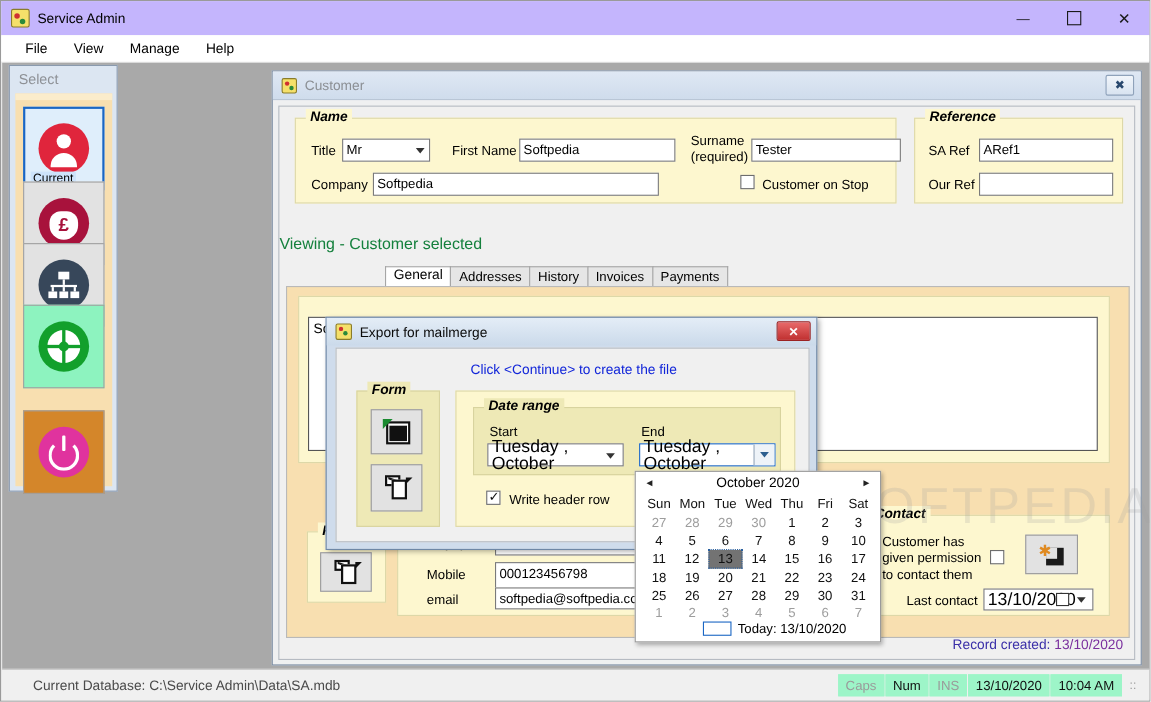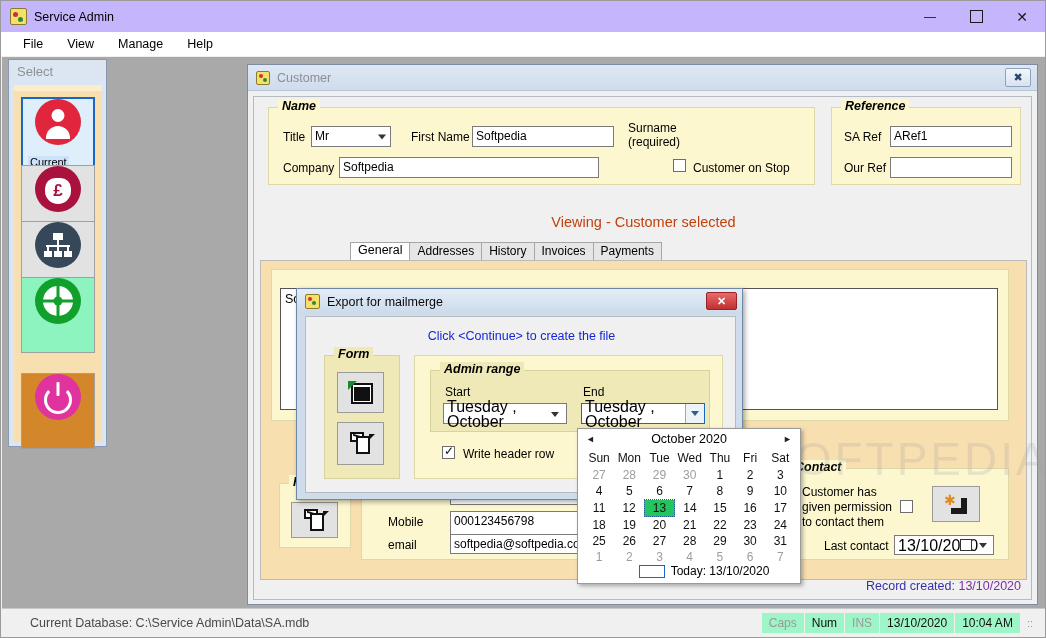--- a/index.html
+++ b/index.html
@@ -81,21 +81,21 @@
     position:absolute; left:5px; top:25px; width:88px; height:357px;
     background:#f8dfb0;
   }
   .select-inner::before {
     content:""; position:absolute; left:0; top:0; width:88px; height:6px;
     background:#fbeccb;
   }
   .navbtn {
     position:absolute; left:7px; width:74px; height:76px;
     border:1px solid #a0a0a0; background:#e2e2e2;
-    display:flex; justify-content:center;
+    display:flex; align-items:center; justify-content:center;
   }
   .navbtn.sel { border:2px solid #1a66c4; background:#dfeefb; }
   .navbtn.green { background:#8df3bf; }
   .navbtn.orange { background:#d4862a; }
   .navcircle {
     width:46px;height:46px;border-radius:50%;
     display:flex;align-items:center;justify-content:center;
     color:#fff; font-size:24px; line-height:1; position:relative;
   }
   .nav-current-label {
@@ -206,21 +206,21 @@
     position:absolute; width:13px; height:13px;
     background:#fff; border:1px solid #6d6d6d;
   }
   .cbx.checked::after{
     content:"\2713"; position:absolute; left:1px; top:-3px;
     font-size:12px; color:#111;
   }
 
   .viewing {
     position:absolute; left:0; top:117px; width:779px;
-    text-align:center; font-size:14.5px; color:#c2410c;
+    font-size:14.5px; color:#15803d;
   }
 
   
   .tabstrip { position:absolute; left:96px; top:145px; height:18px; display:flex; }
   .tab {
     font-size:12px; color:#000; padding:1px 7px 2px 7px;
     border:1px solid #a6a6a6; border-bottom:none; background:#e6e6e6;
     margin-right:-1px;
   }
   .tab.active { background:#ffffff; padding-top:0; font-size:12.5px; }
@@ -293,21 +293,21 @@
   .cal-head{height:20px;position:relative;display:flex;align-items:center;justify-content:center;}
   .cal-head .m{font-size:12.5px;color:#000;}
   .cal-arrow{position:absolute;font-size:9px;color:#222;}
   .cal-arrow.l{left:8px;}
   .cal-arrow.r{right:8px;}
   .cal-grid{position:absolute;left:6px;top:22px;width:212px;}
   .cal-grid table{border-collapse:collapse;width:212px;}
   .cal-grid th{font-weight:normal;font-size:12px;color:#111;padding:0 0 2px 0;width:30px;text-align:center;}
   .cal-grid td{font-size:12px;color:#111;text-align:center;padding:1px 0;width:30px;height:15px;}
   .cal-grid td.out{color:#9d9d9d;}
-  .cal-grid td.sel{background:#22c55e;border:1px dotted #2a5f9e;}
+  .cal-grid td.sel{background:#737373;border:1px dotted #2a5f9e;}
   .cal-today{position:absolute;left:0;bottom:5px;width:252px;display:flex;align-items:center;justify-content:center;gap:6px;}
   .cal-today .swatch{width:26px;height:13px;border:1px solid #1a66c4;background:#fff;}
   .cal-today .txt{font-size:12px;color:#000;}
 
   .dtfield{
     position:absolute;background:#fff;border:1px solid #7a7a7a;
     font-size:16px;padding:2px 3px;line-height:15px;display:flex;align-items:center;
   }
   .dtfield.focused{border:1px solid #1a66c4;}
   .dtbtn{
@@ -427,20 +427,21 @@
           <div class="lbl" style="left:14px;top:22px;">Title</div>
           <div class="cmb" style="left:42px;top:18px;width:80px;height:21px;">
             <span>Mr</span>
             <span class="arrow"></span>
           </div>
           <div class="lbl" style="left:142px;top:22px;">First Name</div>
           <div class="fld" style="left:203px;top:18px;width:142px;height:21px;">Softpedia</div>
 
           <div class="lbl" style="left:359px;top:13px;">Surname</div>
           <div class="lbl" style="left:359px;top:27px;">(required)</div>
+          <div class="fld" style="left:414px;top:18px;width:136px;height:21px;">Tester</div>
 
           <div class="lbl" style="left:14px;top:53px;">Company</div>
           <div class="fld" style="left:70px;top:49px;width:260px;height:21px;">Softpedia</div>
           <div class="cbx" style="left:404px;top:51px;"></div>
           <div class="lbl" style="left:424px;top:53px;">Customer on Stop</div>
         </div>
 
         <div class="gbox" style="left:577px;top:10px;width:190px;height:78px;">
           <div class="legend">Reference</div>
           <div class="lbl" style="left:12px;top:22px;">SA Ref</div>
@@ -542,21 +543,21 @@
               <span class="env"></span>
                 <span class="sheet"></span>
                 <span class="corner"></span>
             </span>
           </div>
         </div>
 
         <div class="gbox" style="left:108px;top:38px;width:309px;height:124px;background:#fdf7cf;border-color:#ddd8a8;">
 
           <div class="gbox" style="left:15px;top:14px;width:280px;height:62px;background:#eee9b6;border-color:#d8d39e;">
-            <div class="legend" style="background:#eee9b6;">Admin range</div>
+            <div class="legend" style="background:#eee9b6;">Date range</div>
             <div class="lbl" style="left:14px;top:14px;">Start</div>
             <div class="dtfield" style="left:12px;top:32px;width:124px;height:21px;">
               <span>Tuesday   ,  October</span>
               <span class="dt-caret" style="position:absolute;right:7px;top:8px;"></span>
             </div>
             <div class="lbl" style="left:152px;top:14px;">End</div>
             <div class="dtfield focused" style="left:150px;top:32px;width:124px;height:21px;">
               <span>Tuesday   ,  October</span>
               <span class="dtbtn">
                   <span class="chev"></span>

